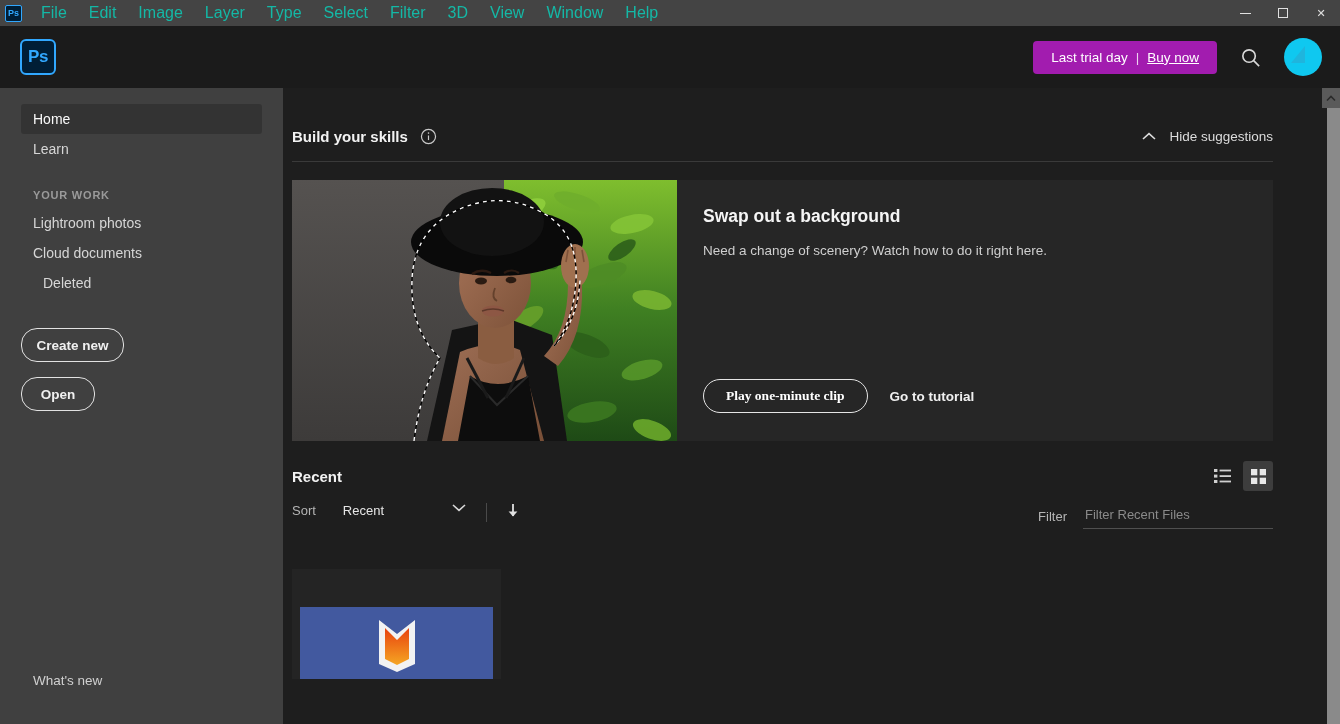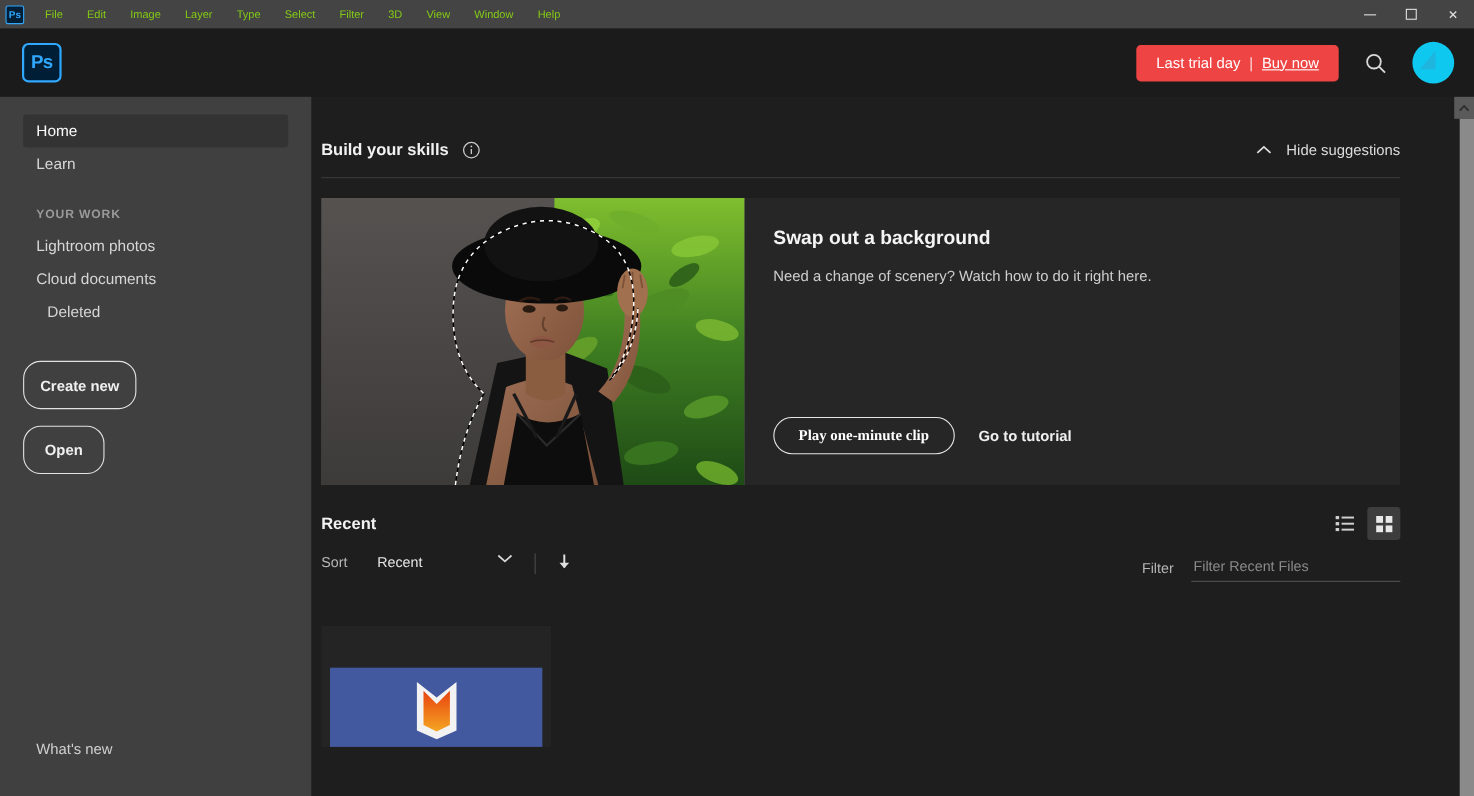--- a/index.html
+++ b/index.html
@@ -25,22 +25,22 @@
     background: #001e36;
     border: 1px solid #31a8ff;
     border-radius: 2px;
     color: #31a8ff;
     font-size: 9px; font-weight: bold;
     display: flex; align-items: center; justify-content: center;
     line-height: 1;
   }
   .menu-list { display: flex; align-items: center; gap: 0px; }
   .menu-item {
-    color: #84cc16;
-    font-size: 10px;
+    color: #14b8a6;
+    font-size: 16px;
     padding: 4px 11px;
     white-space: nowrap;
   }
   .wincontrols {
     position: absolute; right: 0; top: 0;
     height: 26px; display: flex; align-items: stretch;
   }
   .wc-btn {
     width: 38px;
     display: flex; align-items: center; justify-content: center;
@@ -65,21 +65,21 @@
     color: #31a8ff;
     font-size: 17px; font-weight: bold;
     display: flex; align-items: center; justify-content: center;
     letter-spacing: -0.5px;
   }
   .header-right {
     margin-left: auto;
     display: flex; align-items: center; gap: 22px;
   }
   .trial-pill {
-    background: #ef4444;
+    background: #a21caf;
     border-radius: 4px;
     padding: 9px 18px;
     color: #ffffff;
     font-size: 13.5px;
     display: flex; align-items: center; gap: 8px;
     white-space: nowrap;
   }
   .trial-sep { opacity: 0.8; }
   .buy-now { text-decoration: underline; color:#fff; }
   .search-ico { display: flex; align-items: center; }
@@ -128,21 +128,21 @@
     color: #9a9a9a;
     font-size: 11px;
     font-weight: bold;
     letter-spacing: 0.8px;
     height: 26px;
     display: flex; align-items: center;
   }
   .pill-btn {
     margin: 0 21px;
     width: 103px;
-    height: 44px;
+    height: 34px;
     border: 1px solid #e2e2e2;
     border-radius: 16px;
     color: #f0f0f0;
     font-size: 13.5px; font-weight: bold;
     display: flex; align-items: center; justify-content: center;
     background: transparent;
     font-family: inherit;
   }
   .pill-btn.open { width: 74px; }
   .whats-new {

